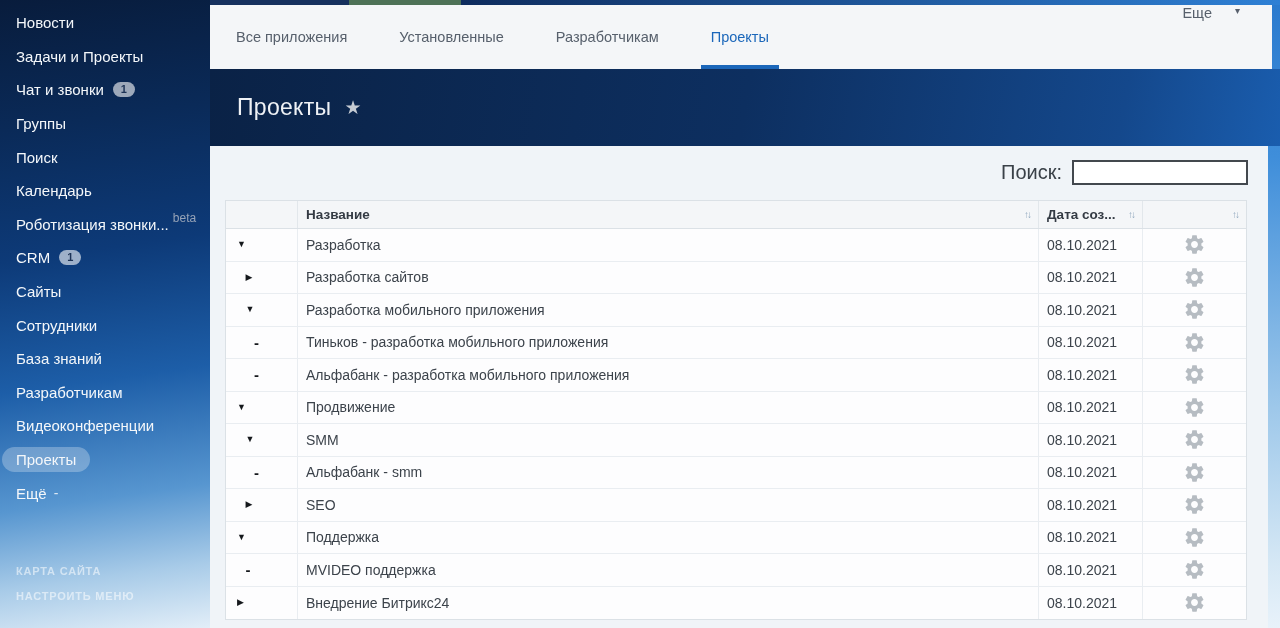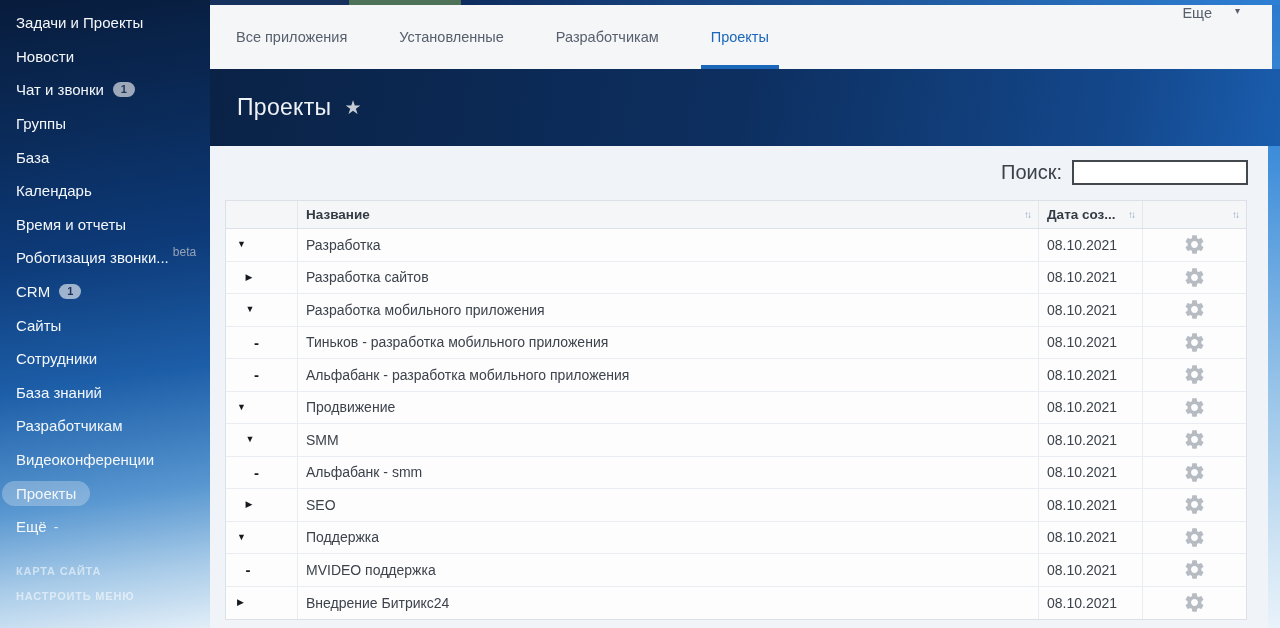--- a/index.html
+++ b/index.html
@@ -65,47 +65,43 @@
   .gear svg { width:23px; height:23px; display:block; }
 </style>
 </head>
 <body>
 
 <div class="app">
 
   <aside class="sidebar">
     <ul class="sb-list">
         <li class="sb-item">
+    <span class="sb-lbl">Новости</span>
+
+  </li>
+        <li class="sb-item">
     <span class="sb-lbl">Задачи и Проекты</span>
 
   </li>
         <li class="sb-item">
-    <span class="sb-lbl">Новости</span>
-
-  </li>
-        <li class="sb-item">
     <span class="sb-lbl">Чат и звонки</span>
 
     <span class="sb-badge">1</span>
 
   </li>
         <li class="sb-item">
     <span class="sb-lbl">Группы</span>
 
   </li>
         <li class="sb-item">
-    <span class="sb-lbl">База</span>
+    <span class="sb-lbl">Поиск</span>
 
   </li>
         <li class="sb-item">
     <span class="sb-lbl">Календарь</span>
-
-  </li>
-        <li class="sb-item">
-    <span class="sb-lbl">Время и отчеты</span>
 
   </li>
         <li class="sb-item">
     <span class="sb-lbl">Роботизация звонки...</span>
     <span class="beta">beta</span>
 
   </li>
         <li class="sb-item">
     <span class="sb-lbl">CRM</span>
 

